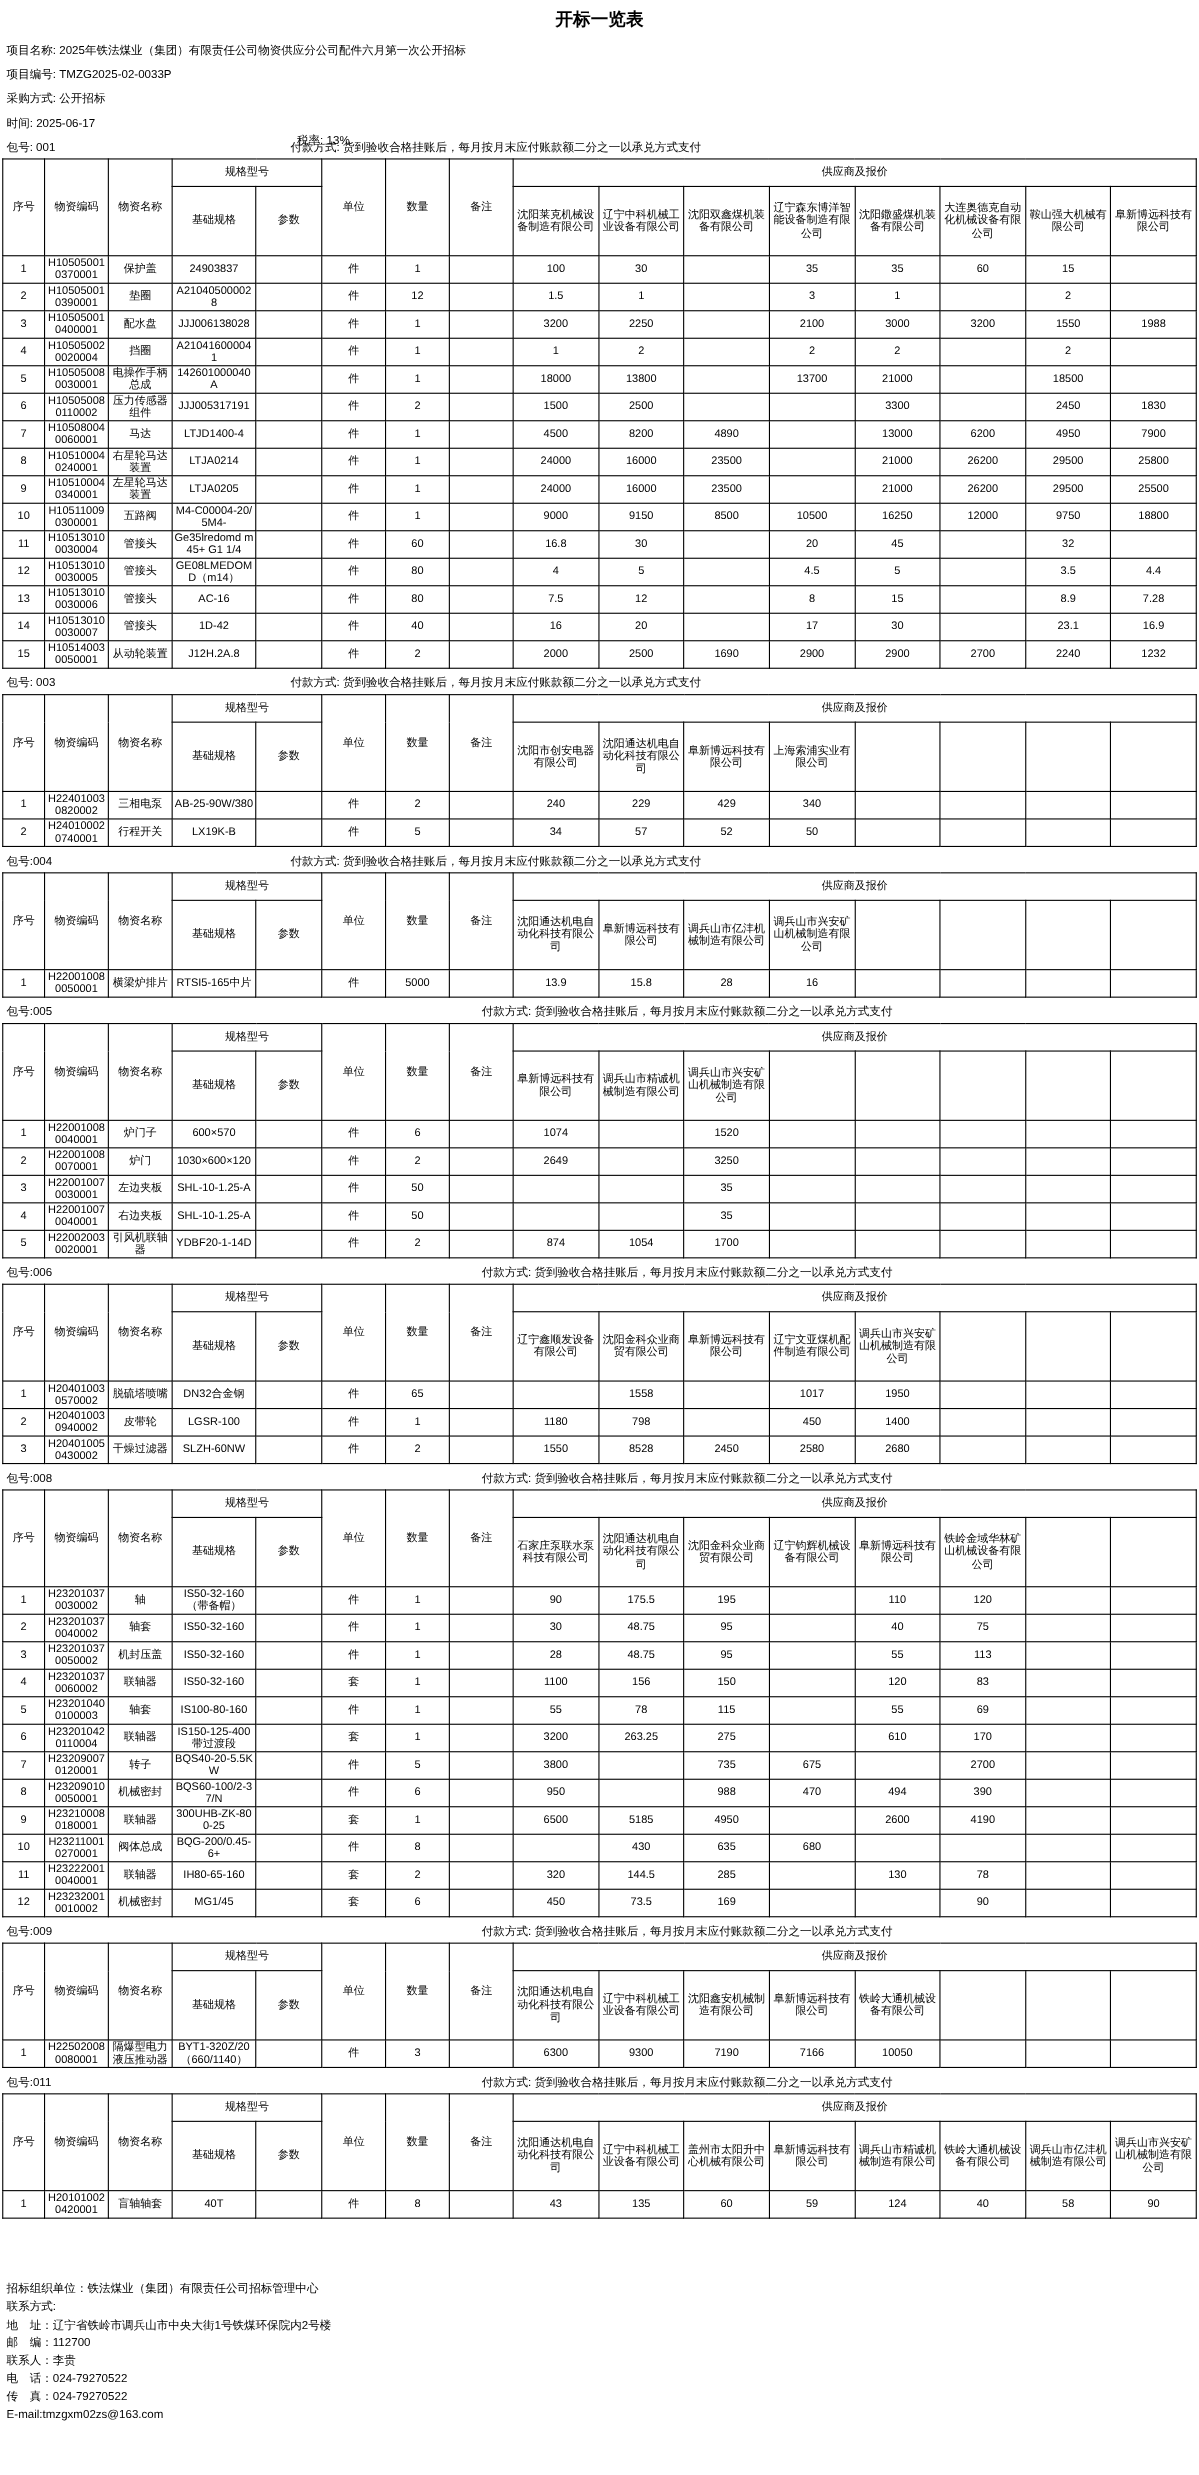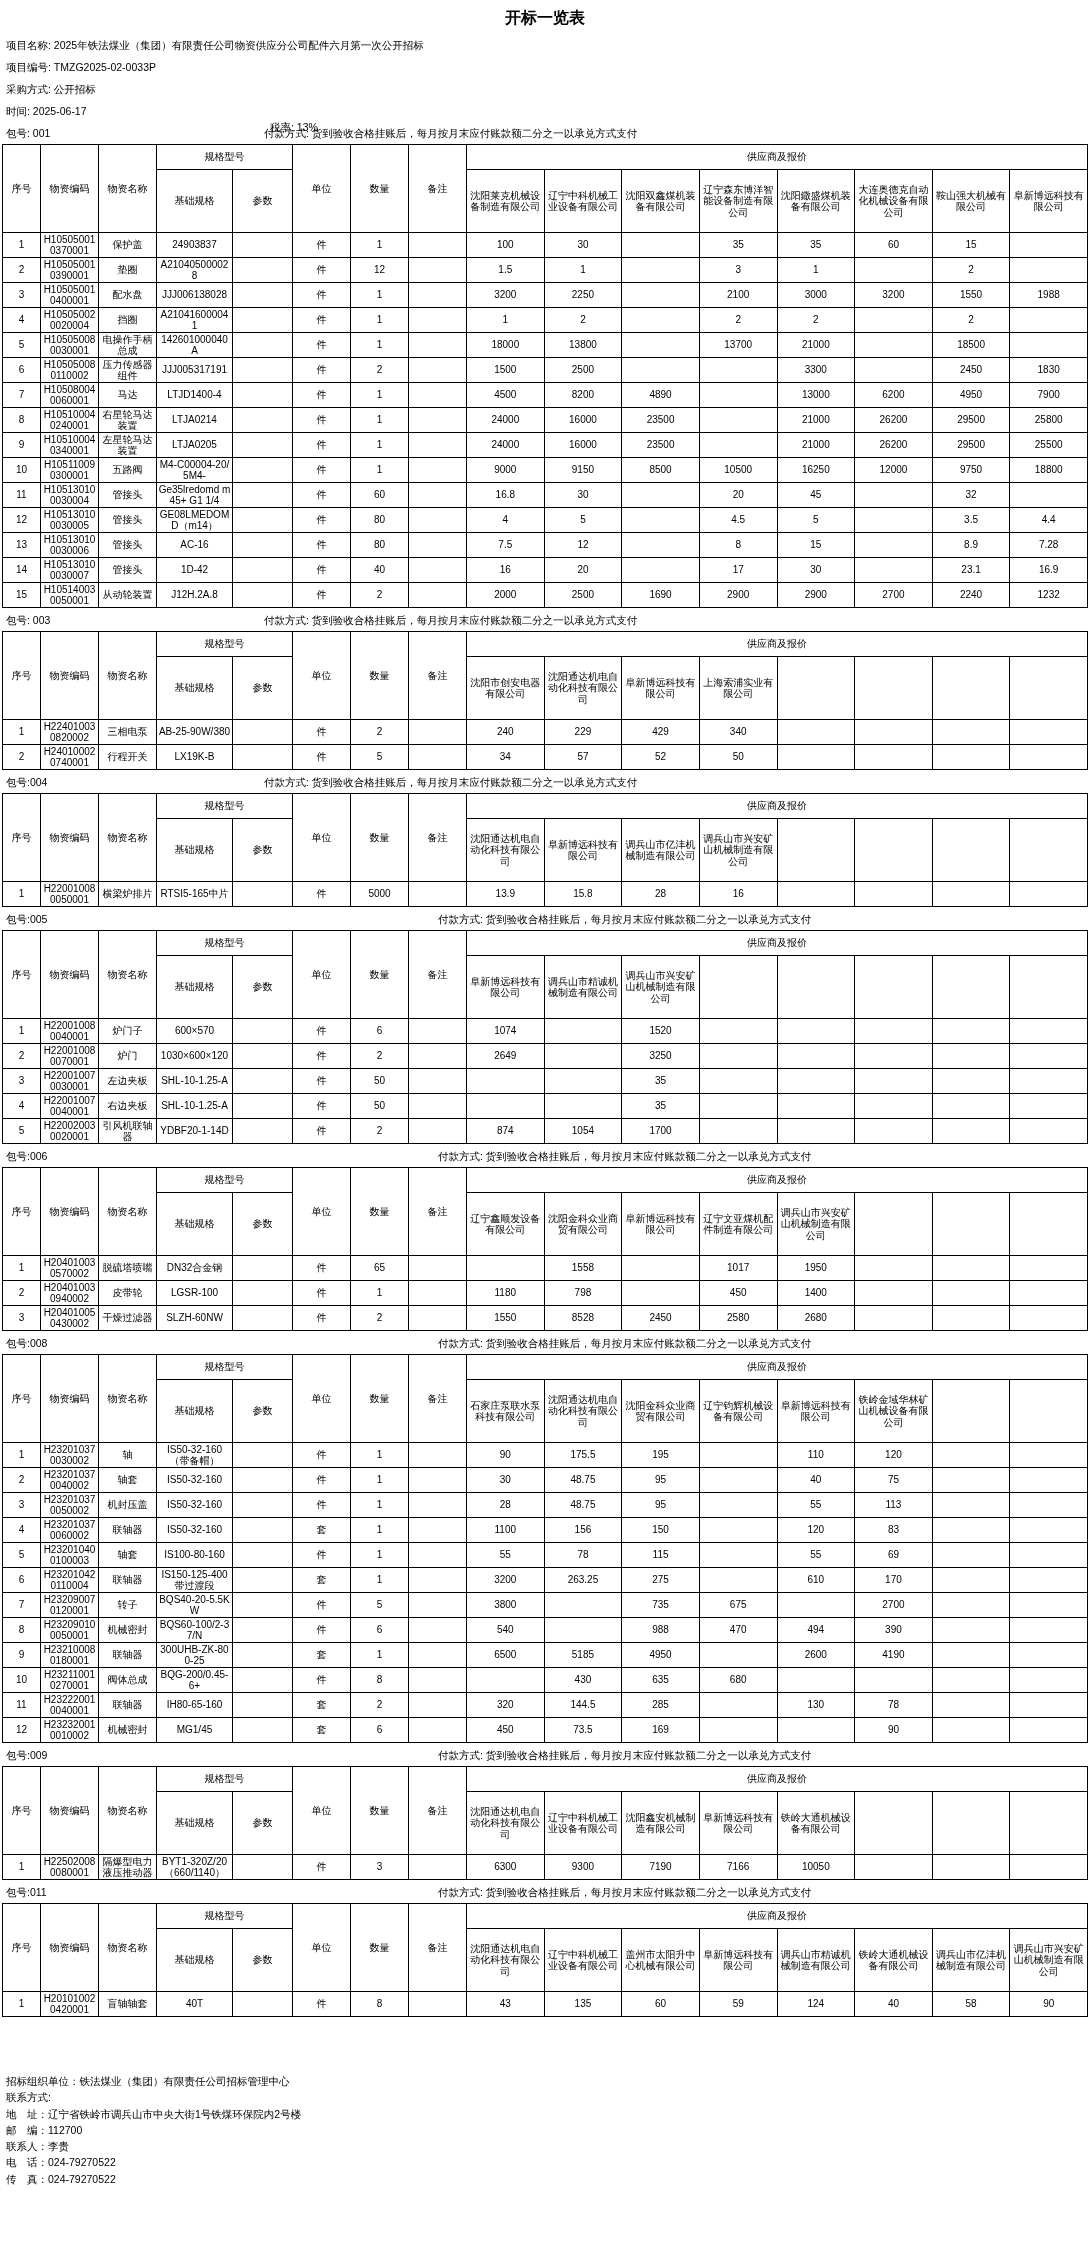--- a/index.html
+++ b/index.html
@@ -936,21 +936,21 @@
             </tr>
             <tr>
               <td>8</td>
               <td class="small-code">H232090100050001</td>
               <td>机械密封</td>
               <td>BQS60-100/2-37/N</td>
               <td></td>
               <td>件</td>
               <td>6</td>
               <td></td>
-              <td>540</td>
+              <td>950</td>
               <td></td>
               <td>988</td>
               <td>470</td>
               <td>494</td>
               <td>390</td>
               <td></td>
               <td></td>
             </tr>
             <tr>
               <td>9</td>
@@ -1164,15 +1164,16 @@
     </div>
 
   <div class="footer" id="footer">
       <div>招标组织单位：铁法煤业（集团）有限责任公司招标管理中心</div>
       <div>联系方式:</div>
       <div>地　址：辽宁省铁岭市调兵山市中央大街1号铁煤环保院内2号楼</div>
       <div>邮　编：112700</div>
       <div>联系人：李贵</div>
       <div>电　话：024-79270522</div>
       <div>传　真：024-79270522</div>
+      <div>E-mail:tmzgxm02zs@163.com</div>
     </div>
 
 </div>
 
 </body></html>

